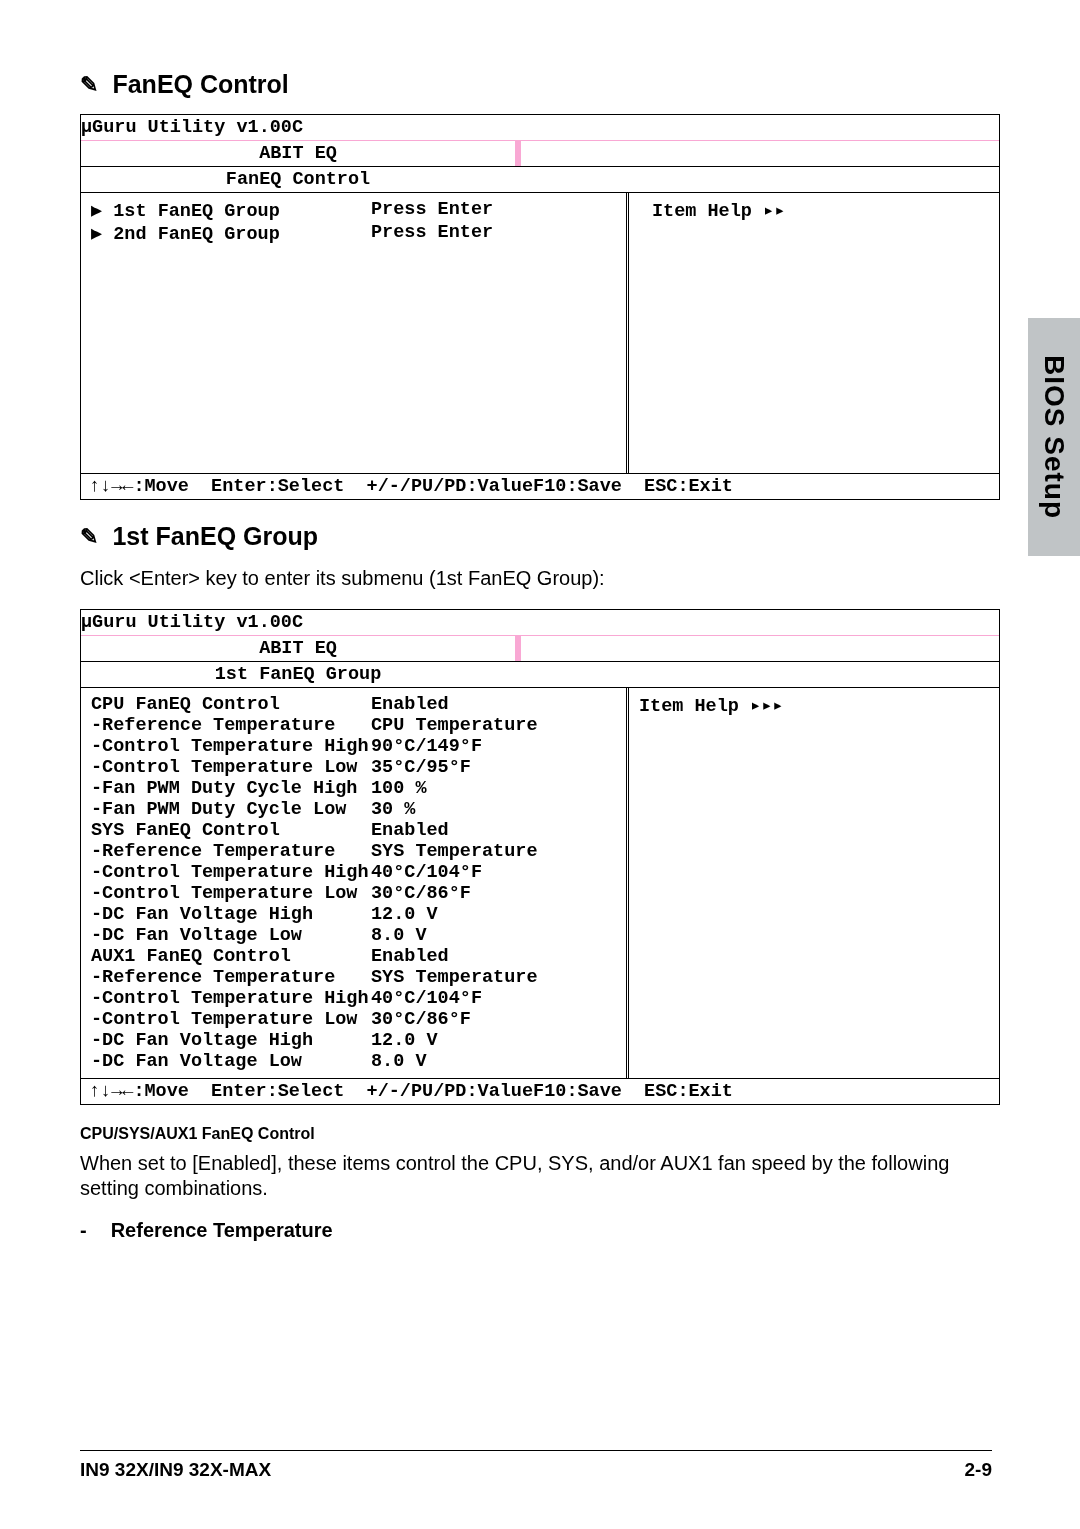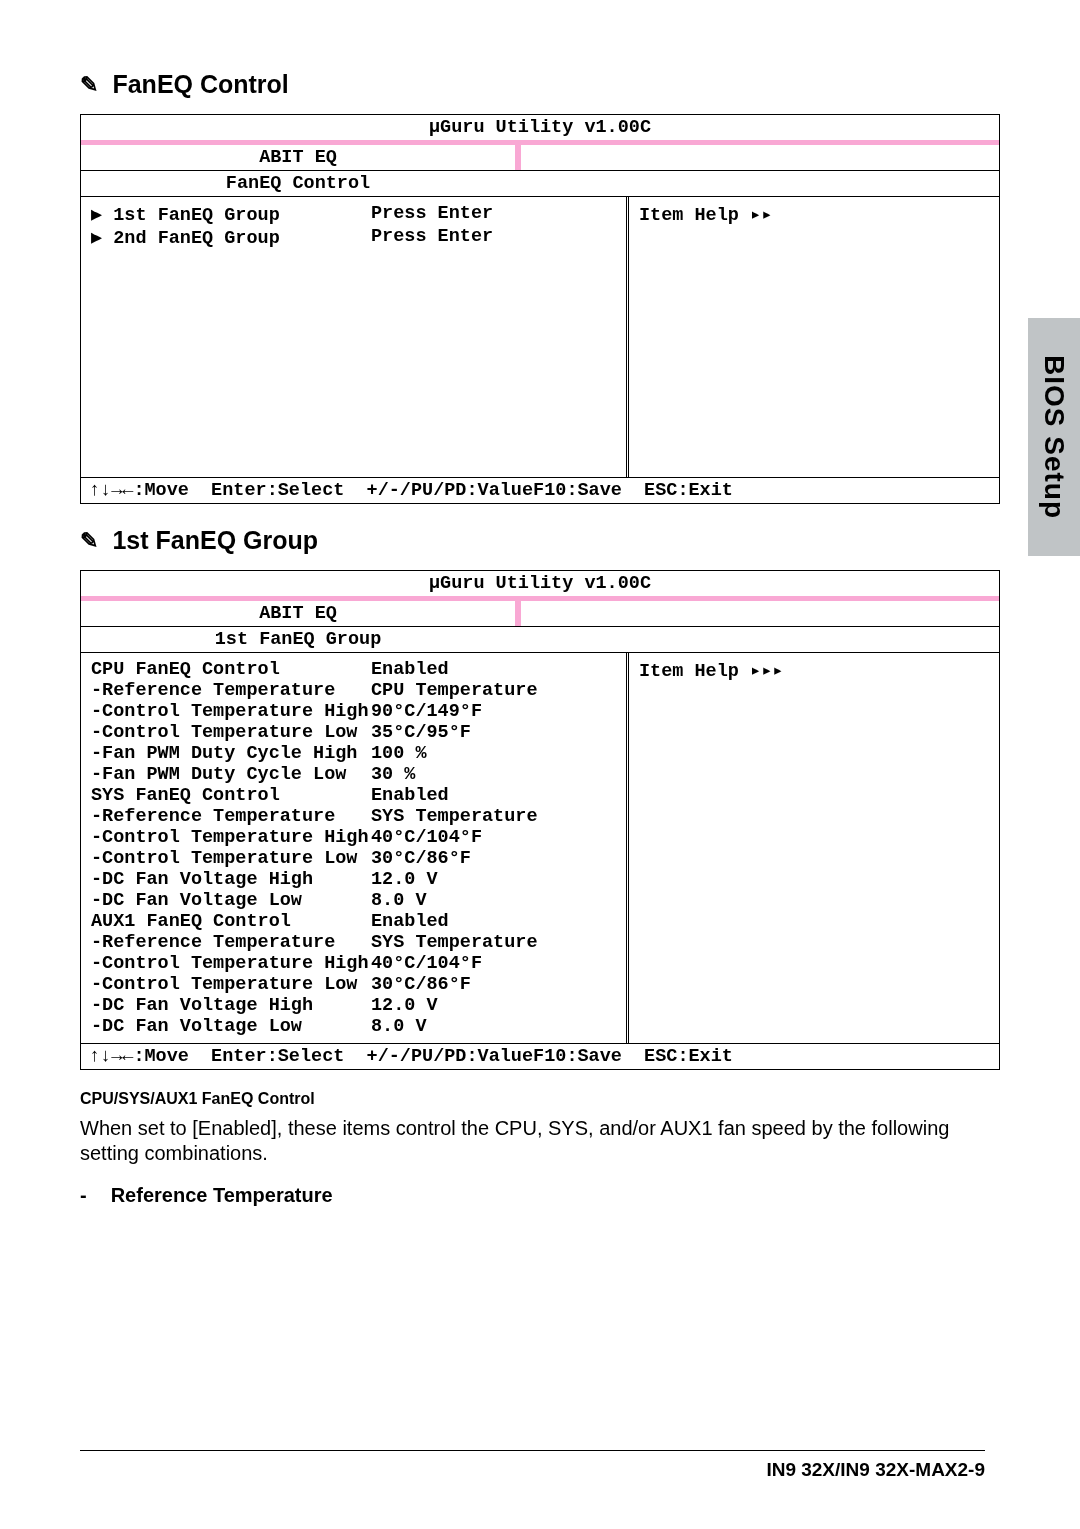--- a/index.html
+++ b/index.html
@@ -30,22 +30,21 @@
   }
   .bios-box {
     border: 1px solid #000;
     width: 100%;
     font-family: "Courier New", monospace;
     font-size: 18.5px;
     font-weight: bold;
     box-sizing: border-box;
   }
   .bios-title {
-    text-align: center;
-    border-bottom: 5px solid #f9a8d4;
+    border-bottom: 1px solid #f9a8d4;
     padding: 2px 0;
   }
   .bios-tabs {
     display: flex;
     border-bottom: 1px solid #000;
   }
   .bios-tabs .tab {
     width: 434px;
     text-align: center;
     border-right: 6px solid #f9a8d4;
@@ -83,20 +82,21 @@
   .bios-left .row .label { width: 280px; }
   .bios-footer {
     display: flex;
     border-top: 1px solid #000;
     padding: 2px 8px;
     justify-content: flex-start;
     white-space: pre;
   }
   .bios-box-1-body-height {
     min-height: 280px;
+    gap: 13px;
   }
   .para {
     font-family: Verdana, Arial, sans-serif;
     font-size: 20px;
     margin: 8px 0 18px 0;
     line-height: 1.25;
   }
   .sub-heading {
     font-weight: bold;
     font-size: 16px;
@@ -127,24 +127,24 @@
     font-weight: bold;
     font-size: 28px;
     font-family: Verdana, Arial, sans-serif;
     color: #000;
     letter-spacing: 1px;
   }
   .footer {
     position: absolute;
     bottom: 48px;
     left: 0;
-    right: 15px;
+    right: 8px;
     padding: 0 80px;
     display: flex;
-    justify-content: flex-end;
+    justify-content: space-between;
     border-top: 1.5px solid #000;
     margin: 0 80px;
     padding: 8px 0 0 0;
     font-weight: bold;
     font-size: 19px;
   }
   
   .mt20 { margin-top: 22px; }
 </style>
 </head>
@@ -189,20 +189,21 @@
       <span>↑↓→←:Move  Enter:Select  +/-/PU/PD:Value</span>
       <span>F10:Save  ESC:Exit</span>
     </div>
   </div>
 
   <div class="heading mt20">
     <span class="heading-icon">✎</span>
     <span>1st FanEQ Group</span>
   </div>
 
+  <div class="para">Click &lt;Enter&gt; key to enter its submenu (1st FanEQ Group):</div>
 
   <div class="bios-box">
     <div class="bios-title">µGuru Utility v1.00C</div>
     <div class="bios-tabs">
       <div class="tab">ABIT EQ</div>
       <div class="tab-empty"></div>
     </div>
     <div class="bios-subtitle">
       <span class="tab">1st FanEQ Group</span>
     </div>

